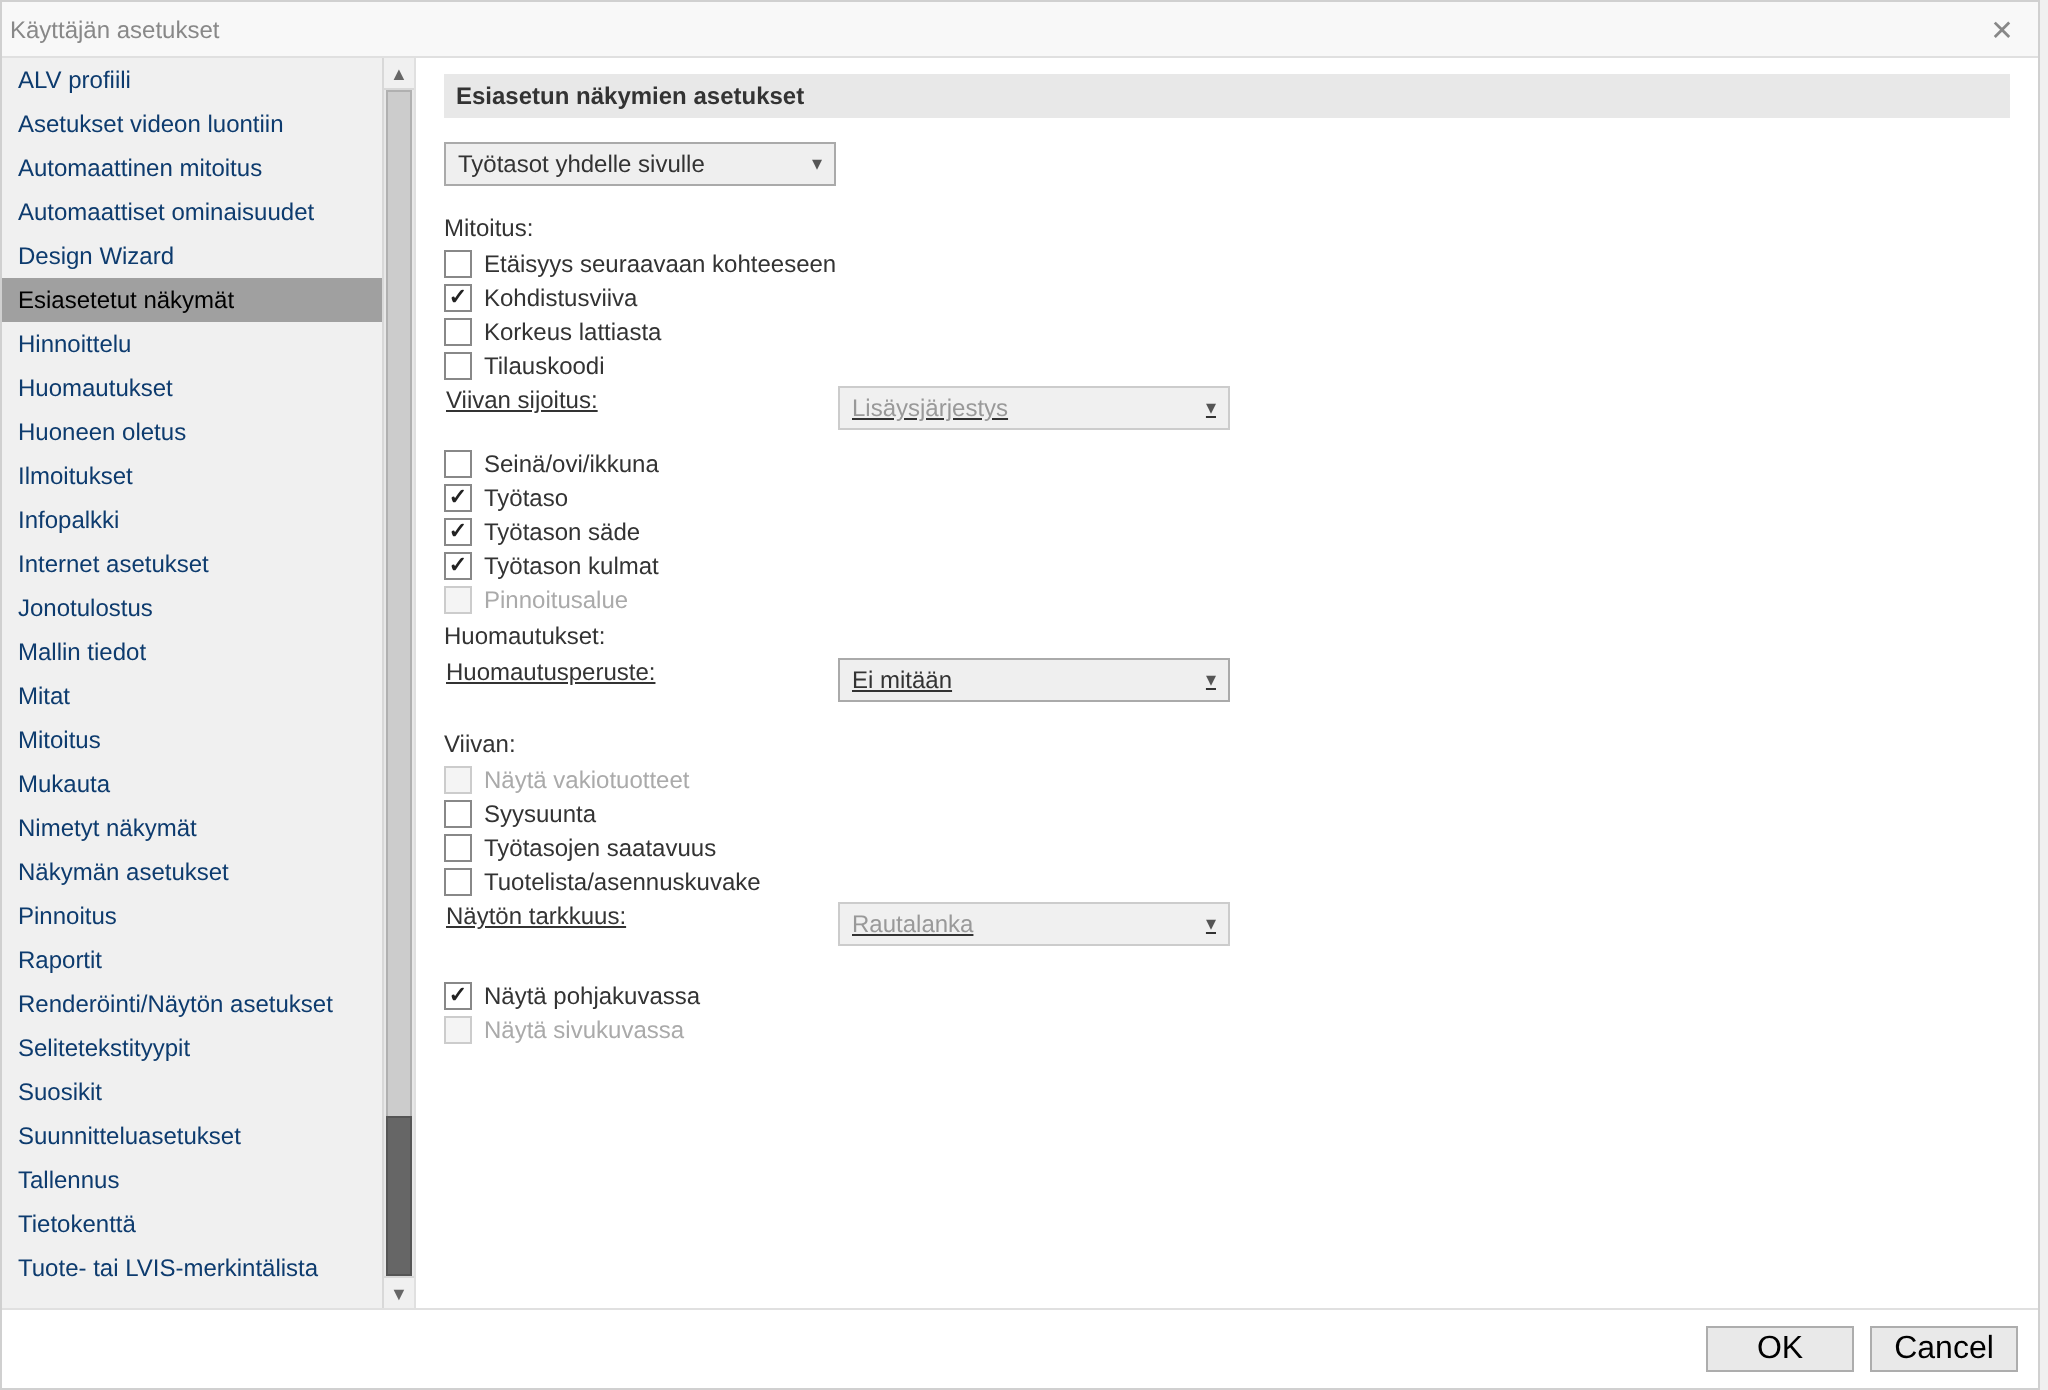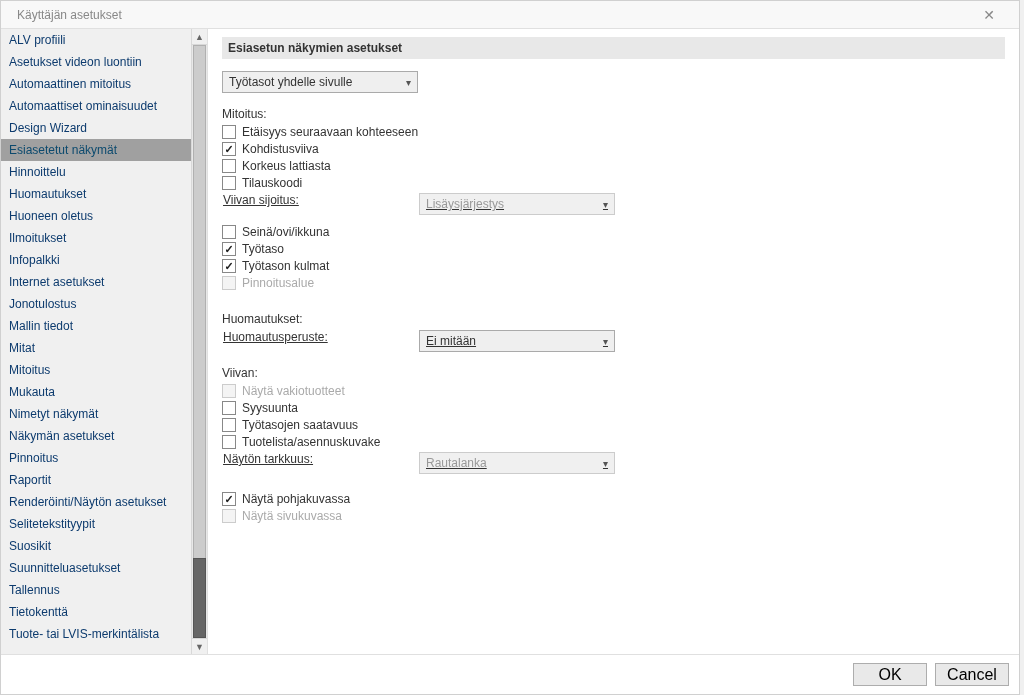--- a/index.html
+++ b/index.html
@@ -21,21 +21,21 @@
     border: 1px solid #d0d0d0;
     display: flex;
     flex-direction: column;
   }
   .titlebar {
     height: 28px;
     background: #f8f8f8;
     border-bottom: 1px solid #e0e0e0;
     display: flex;
     align-items: center;
-    padding: 0 16px;
+    padding: 0 4px;
     color: #888;
   }
   .titlebar .title { flex: 1; }
   .titlebar .close {
     width: 28px;
     height: 20px;
     display:flex;align-items:center;justify-content:center;
     color:#888;
     font-size:14px;
     cursor:pointer;
@@ -58,21 +58,21 @@
   .sidebar-item {
     padding: 4px 8px;
     height:22px;
     display:flex;
     align-items:center;
     cursor:pointer;
     color:#0d3b6e;
   }
   .sidebar-item.selected {
     background:#a0a0a0;
-    color:#0c4a6e;
+    color:#000000;
   }
   .scrollbar {
     width:16px;
     background:#e8e8e8;
     position:relative;
     border-left:1px solid #d8d8d8;
   }
   .scroll-arrow {
     height:16px;
     display:flex;align-items:center;justify-content:center;
@@ -320,31 +320,37 @@
         </div>
       <div class="row">
           <label>
             <span class="chk checked"></span>
             <span>Työtaso</span>
           </label>
         </div>
       <div class="row">
           <label>
             <span class="chk checked"></span>
+            <span>Työtason säde</span>
+          </label>
+        </div>
+      <div class="row">
+          <label>
+            <span class="chk checked"></span>
             <span>Työtason kulmat</span>
           </label>
         </div>
       <div class="row">
           <label>
             <span class="chk disabled"></span>
             <span class="label-disabled">Pinnoitusalue</span>
           </label>
         </div>
 
-      <div class="group-label" style="margin-top:22px;">Huomautukset:</div>
+      <div class="group-label" style="margin-top:4px;">Huomautukset:</div>
       <div class="kv">
         <span class="klabel">Huomautusperuste:</span>
         <div class="combo">
           <span>Ei mitään</span>
           <span class="caret">▾</span>
         </div>
       </div>
 
       <div class="group-label" style="margin-top:14px;">Viivan:</div>
       <div class="row">

